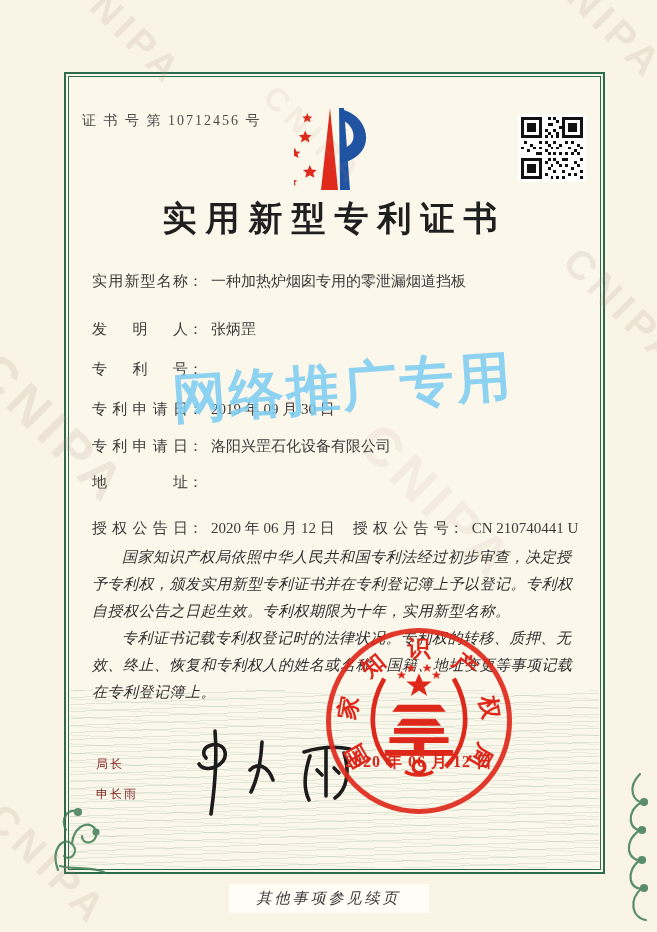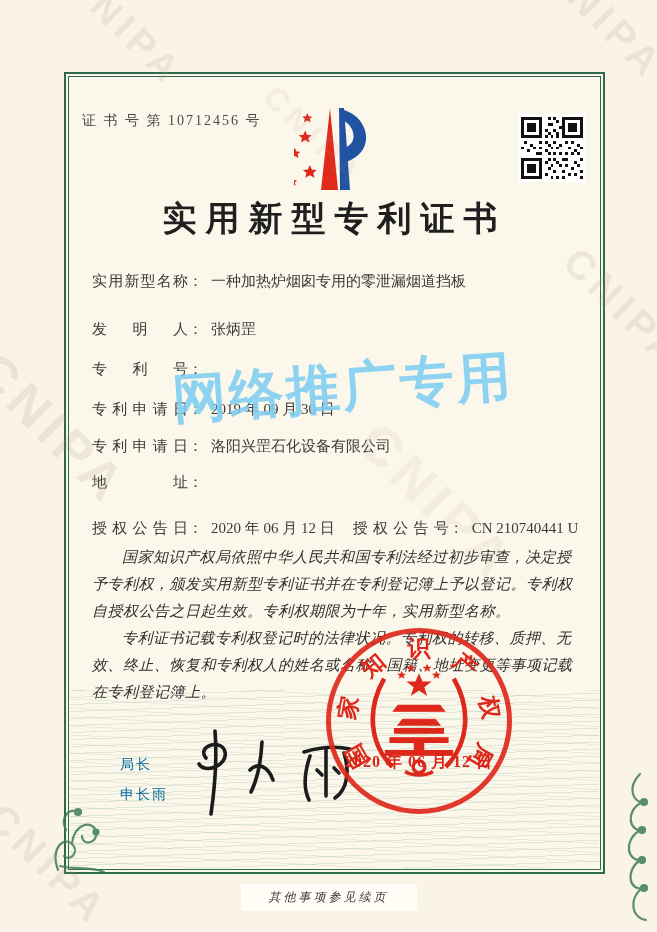--- a/index.html
+++ b/index.html
@@ -35,35 +35,35 @@
   .frow{position:absolute;left:0;right:0;display:flex;align-items:flex-end;line-height:23px;}
   .r1{top:196px}.r2{top:244px}.r3{top:284px}.r4{top:324px}.r5{top:361px}.r6{top:397px}.r7{top:443px}
   .fl{display:inline-block;width:96px;text-align:justify;text-align-last:justify;flex:none;}
   .fc{flex:none;}
   .fv{margin-left:8px;}
   .r6 .fv{width:358px;}
   .pair2{display:flex;margin-left:18px;}
   .body-text{position:absolute;left:26px;right:24px;top:470px;font-size:15px;
      line-height:27px;color:#2f2f2f;font-style:italic;letter-spacing:0.5px;}
   .body-text p{margin:0;text-indent:2em;}
-  .sig-label{position:absolute;left:30px;font-size:14px;color:#0369a1;z-index:2;
-     font-family:"Liberation Sans","DejaVu Sans",sans-serif;letter-spacing:2px;margin-left:24px;}
+  .sig-label{position:absolute;left:30px;font-size:12px;color:#7f1d1d;z-index:2;
+     font-family:"Liberation Sans","DejaVu Sans",sans-serif;letter-spacing:2px;}
   .sl1{top:682px}.sl2{top:712px}
   .sig-svg{position:absolute;left:112px;top:652px;z-index:3;}
   .seal{position:absolute;left:326px;top:628px;width:186px;height:186px;z-index:4;}
   .seal-ring{position:absolute;inset:0;border:5px solid rgba(222,40,27,.92);border-radius:50%;}
   .sc{position:absolute;left:50%;top:50%;width:24px;height:26px;margin-left:-12px;margin-top:-14px;
       text-align:center;font-size:23px;font-weight:bold;color:#de281b;line-height:26px;}
   .emblem{position:absolute;left:35px;top:32px;}
   .seal-date{position:absolute;left:326px;top:752px;width:186px;text-align:center;z-index:5;
       font-size:16px;color:#d8261a;letter-spacing:1px;font-weight:bold;}
   .pageinfo{position:absolute;left:0;right:0;top:772px;text-align:center;font-size:13px;
       color:#444;letter-spacing:2px;z-index:2;}
   .footer-note{position:absolute;left:0;right:0;top:884px;text-align:center;z-index:2;}
-  .footer-note span{display:inline-block;background:#fffdf6;padding:5px 28px;font-size:12px;
+  .footer-note span{display:inline-block;background:#fffdf6;padding:5px 28px;font-size:15px;
       letter-spacing:3px;color:#3a3a3a;font-style:italic;}
   .orn{position:absolute;z-index:3;opacity:.85;}
   .orn-l{left:50px;top:770px;}
   .orn-r{left:582px;top:768px;}
   .content-layer{position:relative;z-index:2;width:100%;height:100%;}
 </style>
 </head>
 <body>
 
 <div class="wm wm1">CNIPA</div>

